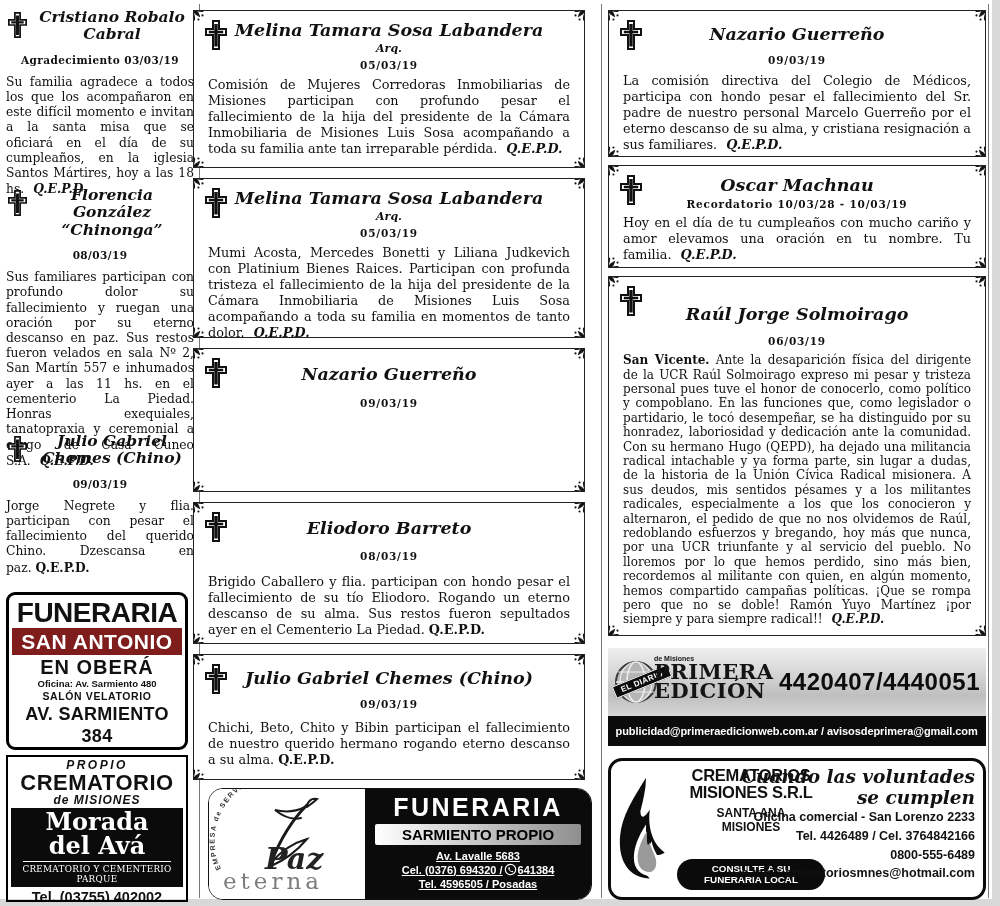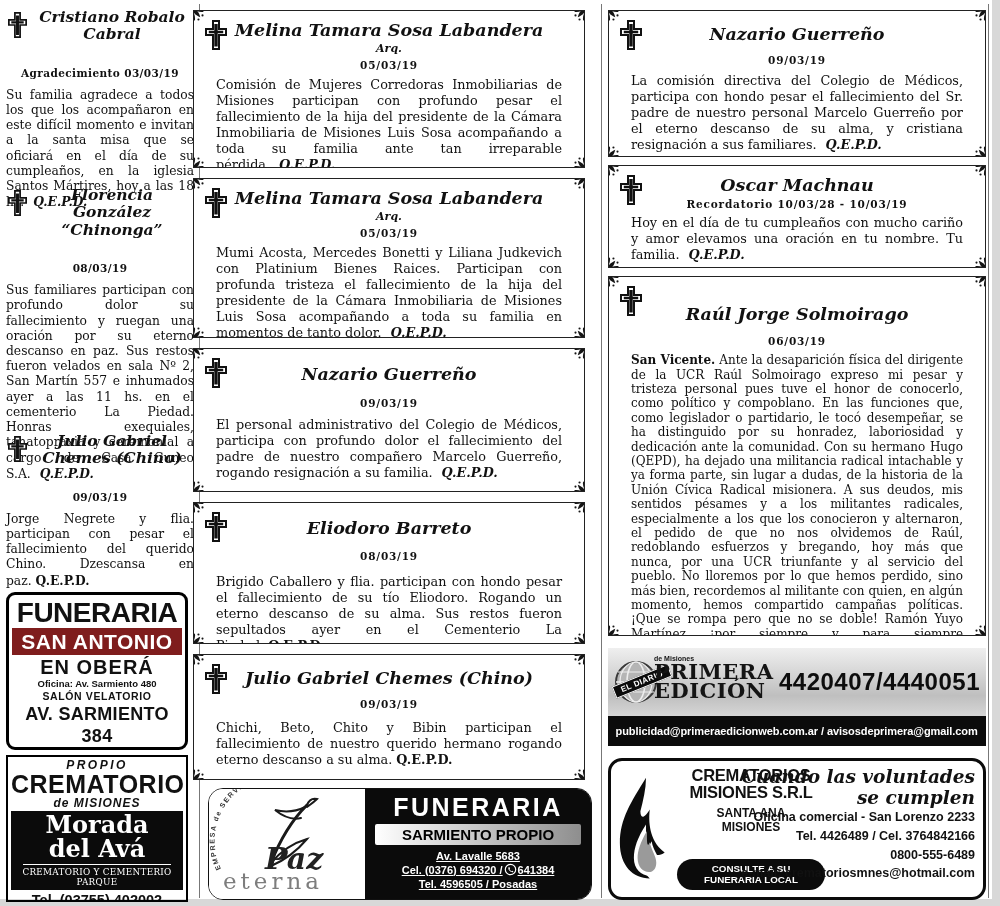--- a/index.html
+++ b/index.html
@@ -10,35 +10,35 @@
   .vrule{position:absolute;top:4px;height:894px;width:1px;background:#777;}
   .edge-r{position:absolute;right:0;top:0;width:8px;height:906px;background:#d8d8d8;}
   .edge-b{position:absolute;left:0;top:899px;width:1000px;height:7px;background:#d8d8d8;}
 
   
   .obit{position:absolute;left:6px;width:188px;}
   .obit .cross{position:absolute;left:2px;top:4px;width:19px;height:26px;}
   .oname{margin-left:24px;text-align:center;font-style:italic;font-weight:bold;
          font-size:15.5px;line-height:1.12;}
   .oname span{display:block;}
-  .odate{text-align:center;font-weight:bold;font-size:10.5px;letter-spacing:.4px;margin:24px 0 9px;}
+  .odate{text-align:center;font-weight:bold;font-size:10.5px;letter-spacing:.4px;margin:11px 0 9px;}
   .obody{margin:0;font-size:12.3px;line-height:1.24;text-align:justify;}
   .qepd{font-weight:bold;font-style:italic;margin-left:9px;}
   .qepd.up{font-style:normal;margin-left:4px;}
 
   
   .notice{position:absolute;background:#fff;border:1.5px solid #222;padding:8px 14px 4px;box-sizing:border-box;overflow:hidden;}
   .col-m .notice{left:193px;width:392px;}
   .col-r .notice{left:608px;width:378px;}
   .notice .cross{position:absolute;left:11px;top:9px;width:22px;height:30px;}
   .notice h2{margin:2px 0 0;text-align:center;font-size:17.5px;line-height:1.1;
              font-style:italic;font-weight:bold;}
   .notice .sub{display:block;text-align:center;font-style:italic;font-weight:bold;font-size:11px;margin-top:2px;}
   .notice .date{display:block;text-align:center;font-weight:bold;font-size:10.5px;letter-spacing:.8px;margin:8px 0 7px;}
-  .notice .body{margin:3px 8px 0;font-size:12.8px;line-height:1.24;text-align:justify;}
+  .notice .body{margin:3px 0 0;font-size:12.8px;line-height:1.24;text-align:justify;}
   .notice .body.dense{font-size:12px;line-height:1.2;}
   .lead{font-weight:bold;}
   .corn{position:absolute;width:18px;height:18px;}
   .corn.tl{top:-5px;left:-5px;}
   .corn.tr{top:-5px;right:-5px;transform:scaleX(-1);}
   .corn.bl{bottom:-5px;left:-5px;transform:scaleY(-1);}
   .corn.br{bottom:-5px;right:-5px;transform:scale(-1,-1);}
 
   
   .sans{font-family:"Liberation Sans","DejaVu Sans",sans-serif;}
@@ -48,21 +48,21 @@
   .ad-sa .l2{background:#7f1d1d;color:#fff;font-weight:bold;font-size:21px;line-height:27px;margin:1px 1px 2px;letter-spacing:.5px;}
   .ad-sa .l3{font-weight:bold;font-size:20px;line-height:1.05;letter-spacing:1px;}
   .ad-sa .l4{font-weight:bold;font-size:9.5px;line-height:1.25;}
   .ad-sa .l5{font-weight:bold;font-size:10.5px;line-height:1.3;letter-spacing:.6px;}
   .ad-sa .l6{font-weight:bold;font-size:18px;line-height:1.2;letter-spacing:.3px;}
   .ad-sa .l7{font-weight:bold;font-size:11.5px;white-space:nowrap;transform:scaleX(.93);transform-origin:center;}
 
   .ad-cr{position:absolute;left:6px;top:755px;width:182px;height:147px;border:2px solid #000;
          box-sizing:border-box;text-align:center;padding:2px 3px;overflow:hidden;}
   .ad-cr .p1{font-style:italic;font-weight:bold;font-size:12px;letter-spacing:2.5px;line-height:1.05;}
-  .ad-cr .p2{font-weight:bold;font-size:25px;line-height:1.0;letter-spacing:.5px;}
+  .ad-cr .p2{font-weight:bold;font-size:22px;line-height:1.0;letter-spacing:.5px;}
   .ad-cr .p3{font-style:italic;font-weight:bold;font-size:12px;line-height:1.05;letter-spacing:1px;}
   .ad-cr .black{background:#0b0b0b;color:#fff;margin:2px 0;padding:2px 0 3px;}
   .ad-cr .mor{font-family:"DejaVu Serif",serif;font-weight:bold;font-size:24px;line-height:1.0;}
   .ad-cr .mrule{border-top:1px solid #fff;margin:3px 12px 2px;}
   .ad-cr .msub{font-family:"DejaVu Serif",serif;font-size:8.8px;letter-spacing:.3px;}
   .ad-cr .t1{font-weight:bold;font-size:14.5px;line-height:1.2;}
 
   
   .ad-paz{position:absolute;left:208px;top:788px;width:384px;height:112px;border:1.5px solid #111;
           border-radius:15px;overflow:hidden;display:flex;box-sizing:border-box;background:#fff;}
@@ -246,21 +246,20 @@
         <use href="#corner"></use>
       </svg>
     <svg class="corn br">
         <use href="#corner"></use>
       </svg>
     <svg class="cross">
         <use href="#cross"></use>
       </svg>
     <h2 style="margin-top:8px">Nazario Guerreño</h2>
     <span class="date" style="margin:13px 0 8px">09/03/19</span>
-    <p class="body"><span>El personal administrativo del Colegio de Médicos, participa con profundo dolor el fallecimiento del padre de nuestro compañero Marcelo Guerreño, rogando resignación a su familia.</span><i class="qepd">Q.E.P.D.</i></p>
   </section>
 
   <section class="notice" style="top:502px;height:142px">
     <svg class="corn tl">
         <use href="#corner"></use>
       </svg>
     <svg class="corn tr">
         <use href="#corner"></use>
       </svg>
     <svg class="corn bl">

